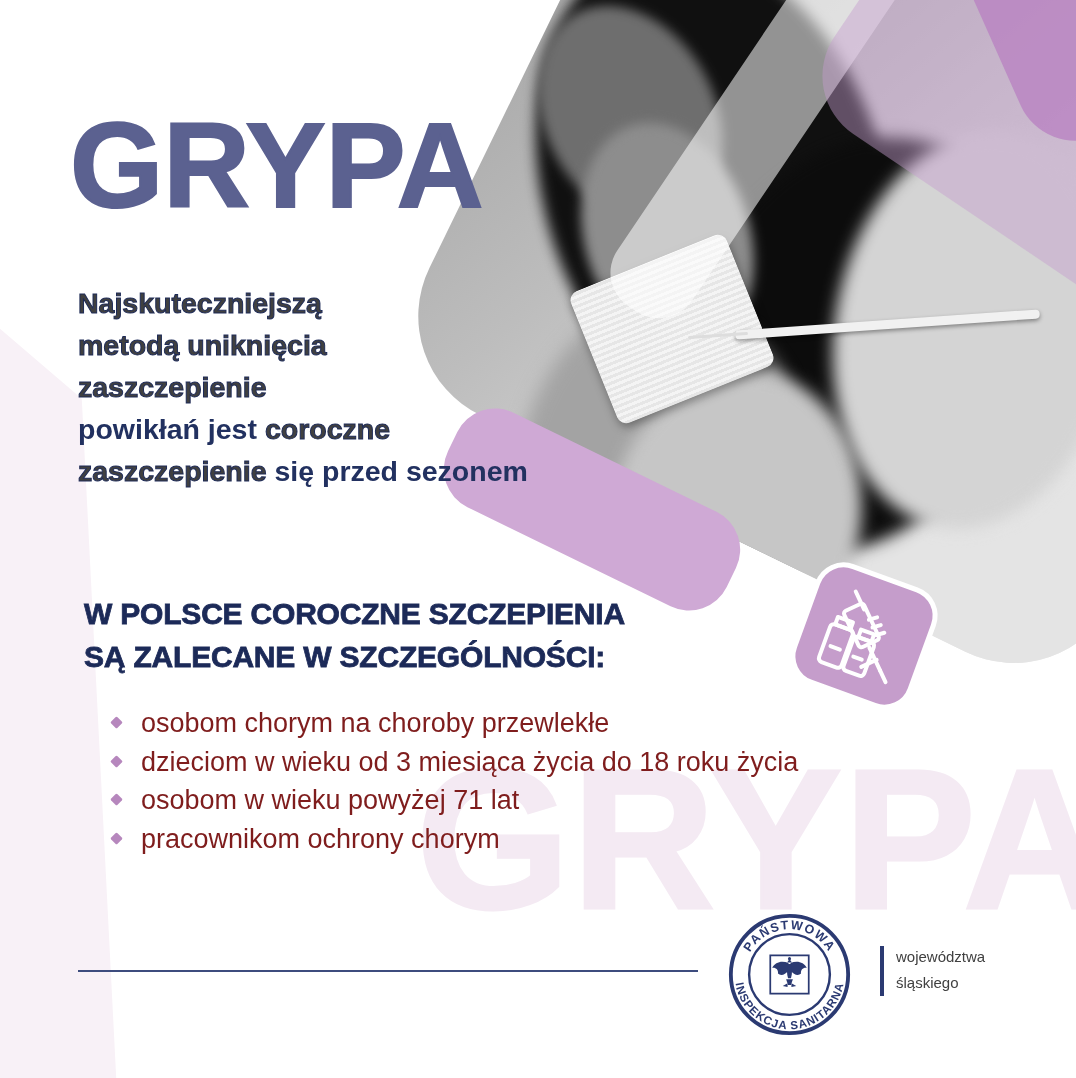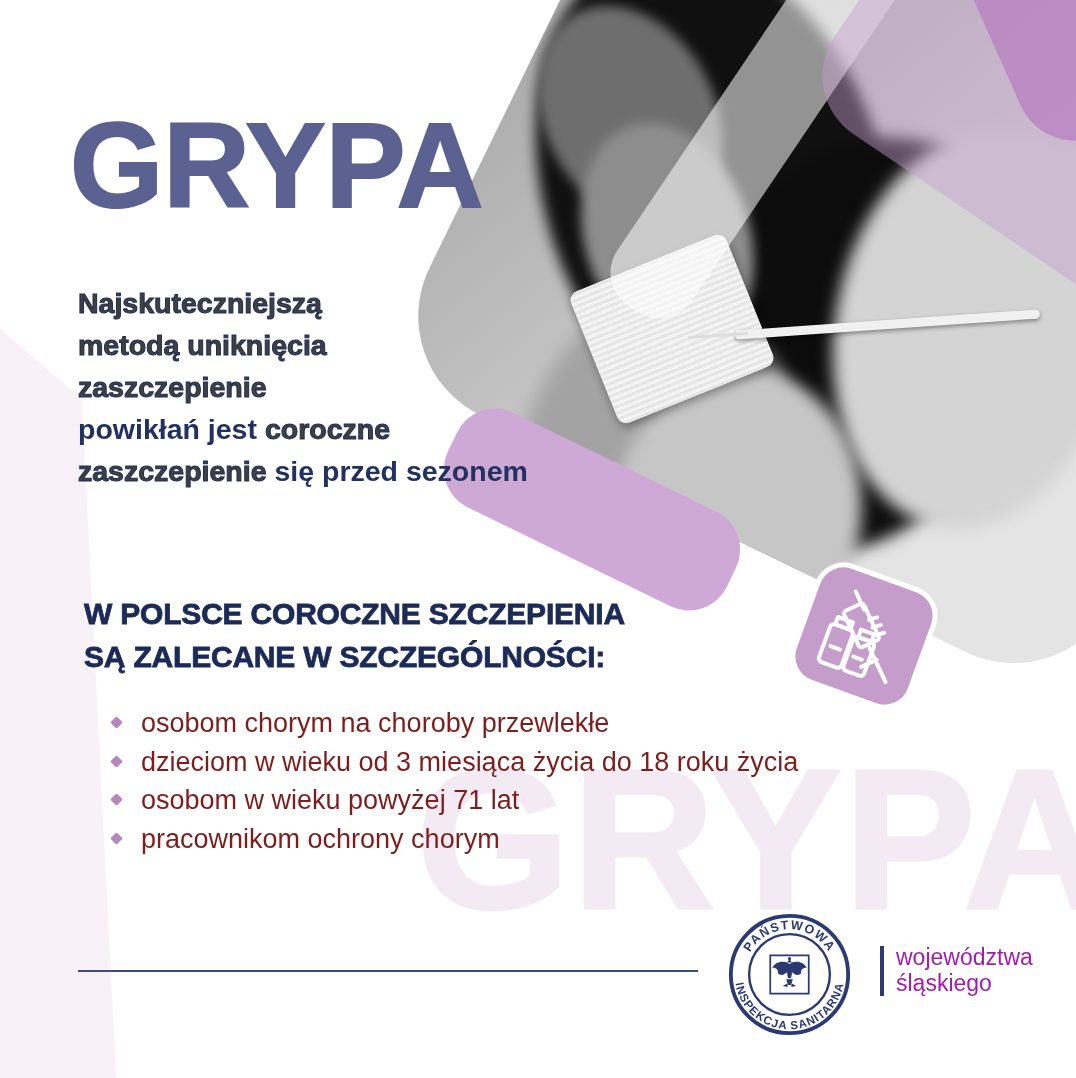--- a/index.html
+++ b/index.html
@@ -70,21 +70,21 @@
   #bullet-list{left:110px;top:704px;z-index:10;font-size:27px;line-height:38.5px;
     color:#7f1d1d;list-style:none;margin:0;padding:0;width:700px;}
   #bullet-list li{position:relative;padding-left:31px;}
   #bullet-list .diamond{position:absolute;left:2px;top:14px;width:9px;height:9px;
     background:#b687bd;transform:rotate(45deg);border-radius:1.5px;}
 
   
   #footer-line{left:78px;top:970px;width:620px;height:2px;background:#3d4c7e;z-index:10;}
   #seal{left:727px;top:912px;width:125px;height:125px;z-index:10;}
   #region-sep{left:880px;top:946px;width:4px;height:50px;background:#2b3a72;z-index:10;}
-  #region-text{left:896px;top:944px;font-size:23px;line-height:26px;color:#a21caf;z-index:10;}
+  #region-text{left:896px;top:944px;font-size:15px;line-height:26px;color:#404040;z-index:10;}
 </style>
 </head>
 <body>
 
 <div class="abs" id="pale-left-band"></div>
 <div class="abs" id="watermark">GRYPA</div>
 
 <div class="abs" id="photo">
   <div id="photo-art">
     <div class="ph ph-light"></div>

